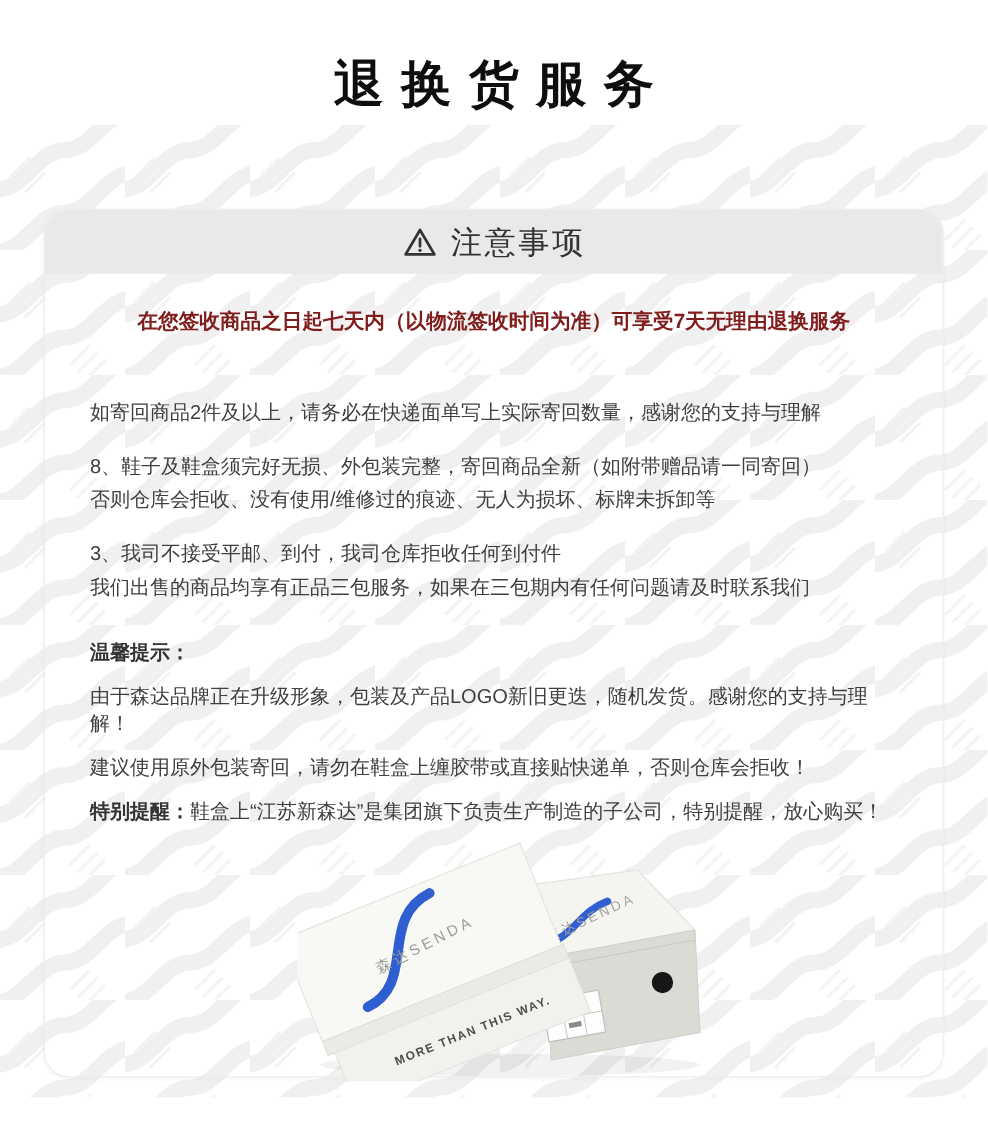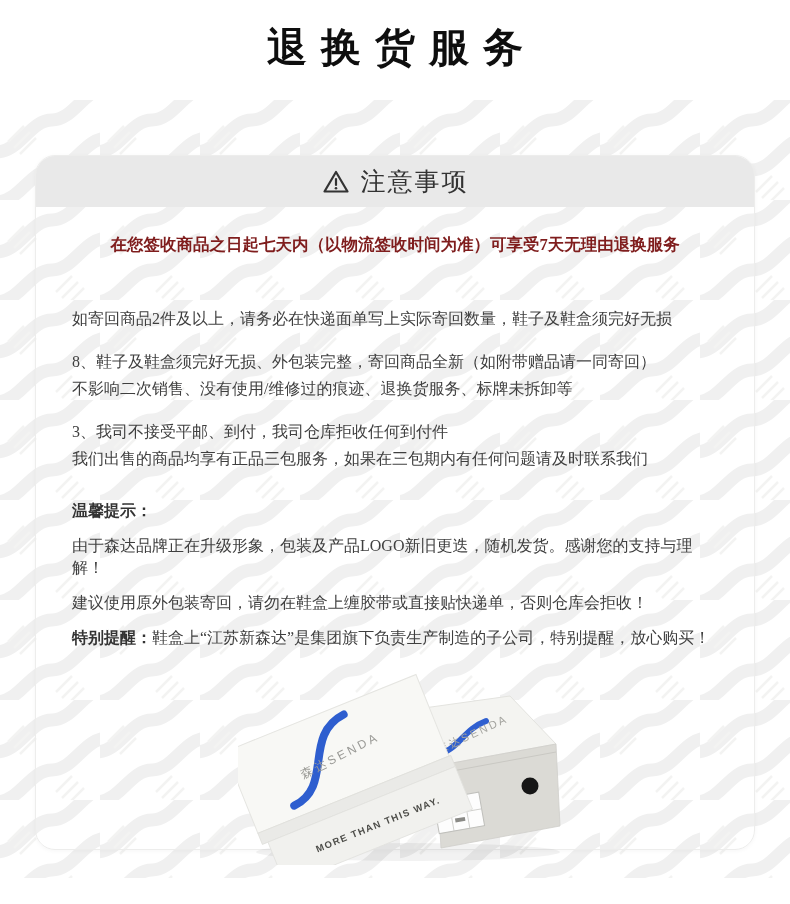--- a/index.html
+++ b/index.html
@@ -3,27 +3,27 @@
 <meta charset="utf-8">
 <style>
   html,body{margin:0;padding:0;}
   body{
     width:790px;height:904px;position:relative;overflow:hidden;
     background:#ffffff;
     font-family:"Liberation Sans","DejaVu Sans",sans-serif;
   }
   .pattern-layer{position:absolute;left:0;top:100px;width:790px;height:778px;z-index:0;}
   .page-title{
-    position:absolute;top:20px;left:0;width:790px;text-align:center;z-index:2;
+    position:absolute;top:40px;left:0;width:790px;text-align:center;z-index:2;
     font-size:40px;font-weight:bold;color:#0e0e0e;letter-spacing:14px;text-indent:14px;margin:0;
   }
   .notice-card{
-    position:absolute;left:35px;top:155px;width:720px;height:695px;z-index:1;
+    position:absolute;left:35px;top:167px;width:720px;height:695px;z-index:1;
     box-sizing:border-box;border:1px solid #ededec;border-radius:20px;
-    box-shadow:0 1px 4px rgba(0,0,0,0.04);background:transparent;font-family:Liberation Serif, serif;
+    box-shadow:0 1px 4px rgba(0,0,0,0.04);background:transparent;
   }
   .card-header{
     height:51px;background:#e9e9e9;border-radius:19px 19px 0 0;
     display:flex;align-items:center;justify-content:center;gap:11px;
     color:#333;font-size:25px;letter-spacing:2px;
   }
   .warn-icon{display:inline-flex;align-items:center;}
   .card-body{padding:0 36px;color:#3f3f3f;font-size:16px;}
   .intro-text{
     margin:27px 0 0 0;text-align:center;font-weight:bold;color:#7f1d1d;
@@ -68,26 +68,26 @@
       </svg>
     </span>
     <span>注意事项</span>
   </div>
 
   <div class="card-body">
     <p class="intro-text">在您签收商品之日起七天内（以物流签收时间为准）可享受7天无理由退换服务</p>
 
     <p class="rule first">
       <br>
-      <span>如寄回商品2件及以上，请务必在快递面单写上实际寄回数量，鞋子及鞋盒须完好无损</span>
+      <span>如寄回商品2件及以上，请务必在快递面单写上实际寄回数量，感谢您的支持与理解</span>
     </p>
 
     <p class="rule">
       <span>8、鞋子及鞋盒须完好无损、外包装完整，寄回商品全新（如附带赠品请一同寄回）</span><br>
-      <span>不影响二次销售、没有使用/维修过的痕迹、退换货服务、标牌未拆卸等</span>
+      <span>否则仓库会拒收、没有使用/维修过的痕迹、无人为损坏、标牌未拆卸等</span>
     </p>
 
     <p class="rule">
       <span>3、我司不接受平邮、到付，我司仓库拒收任何到付件</span><br>
       <span>我们出售的商品均享有正品三包服务，如果在三包期内有任何问题请及时联系我们</span>
     </p>
 
     <p class="special-label">温馨提示：</p>
     <p class="special-line">由于森达品牌正在升级形象，包装及产品LOGO新旧更迭，随机发货。感谢您的支持与理解！</p>
     <p class="special-line">建议使用原外包装寄回，请勿在鞋盒上缠胶带或直接贴快递单，否则仓库会拒收！</p>

